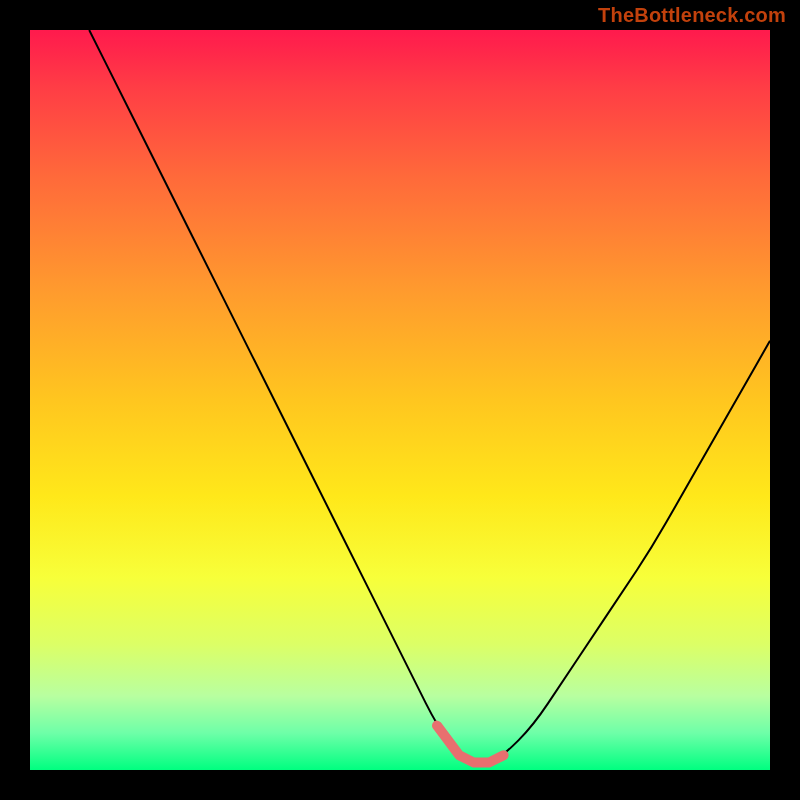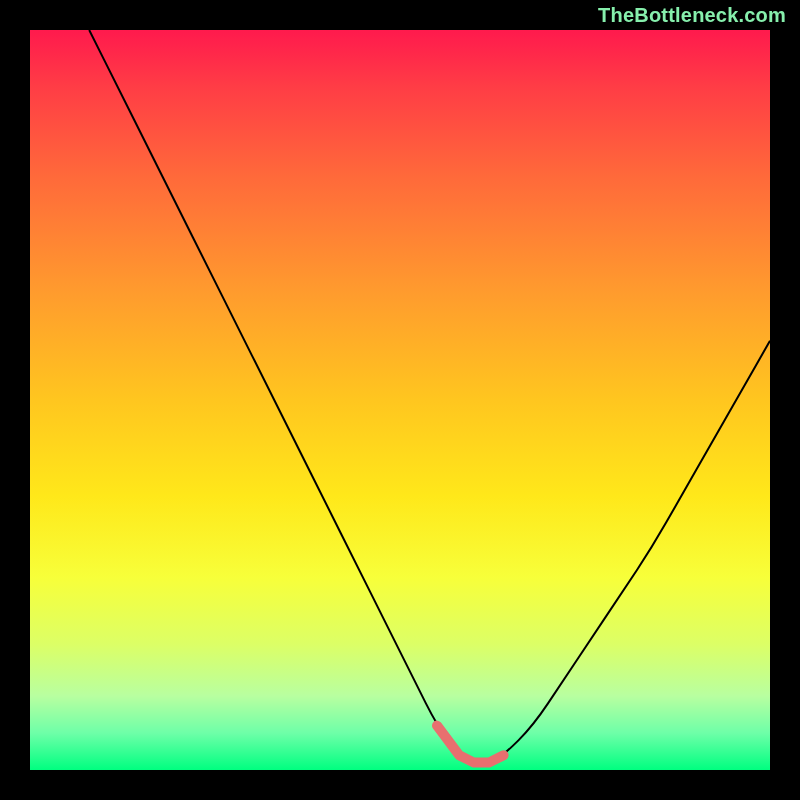--- a/index.html
+++ b/index.html
@@ -14,21 +14,21 @@
   .stage {
     position: relative;
     width: 800px;
     height: 800px;
     background: #000;
   }
   .attribution {
     position: absolute;
     top: 4px;
     right: 14px;
-    color: #86efac;
+    color: #c2410c;
     font-size: 20px;
     font-weight: bold;
     letter-spacing: 0.2px;
     z-index: 5;
   }
   .plot-area {
     position: absolute;
     left: 30px;
     top: 30px;
     width: 740px;

